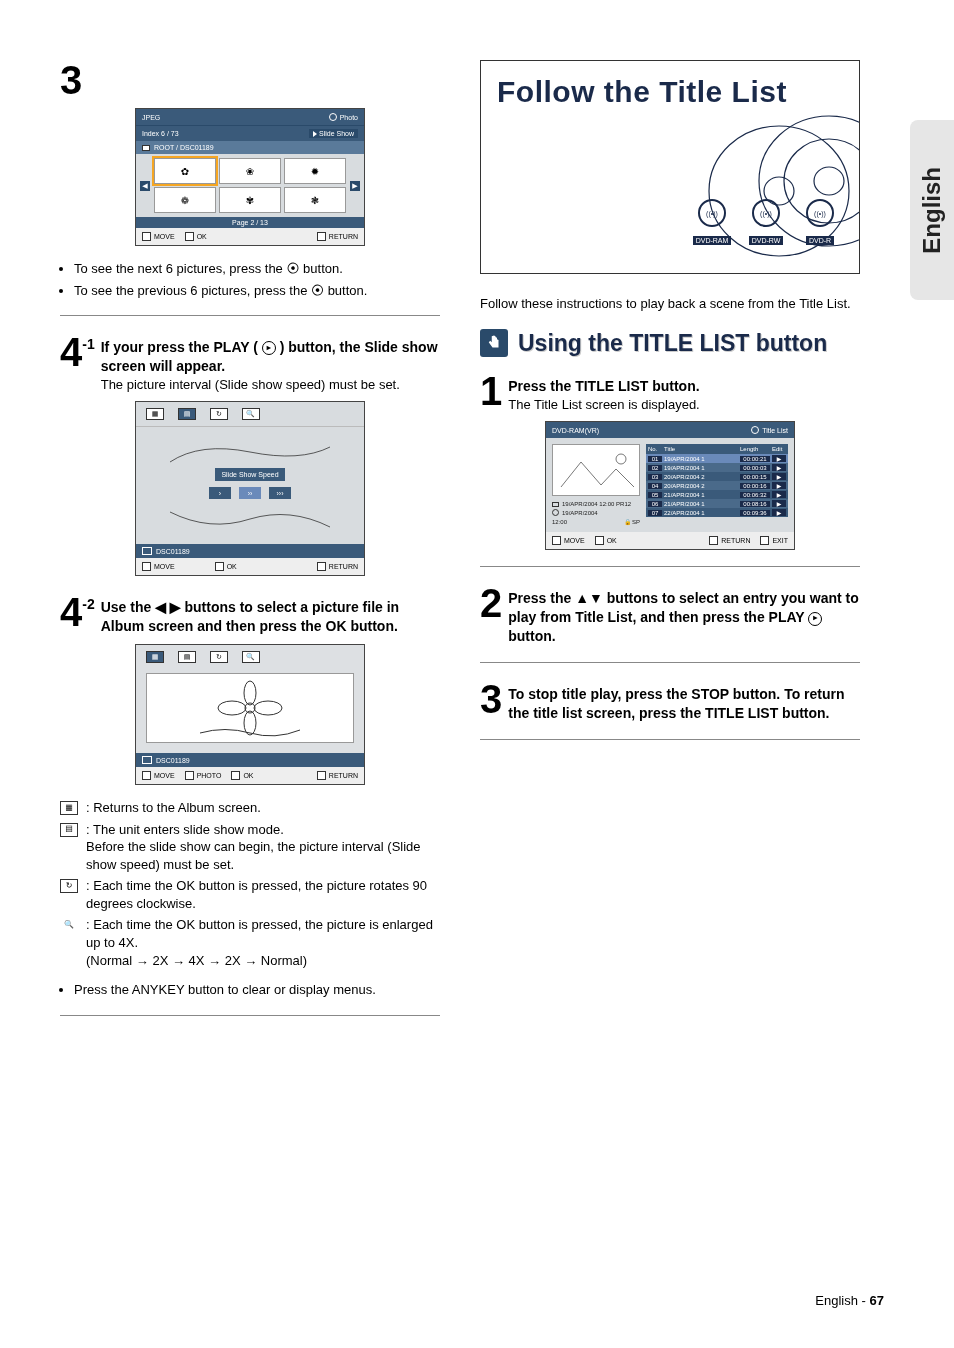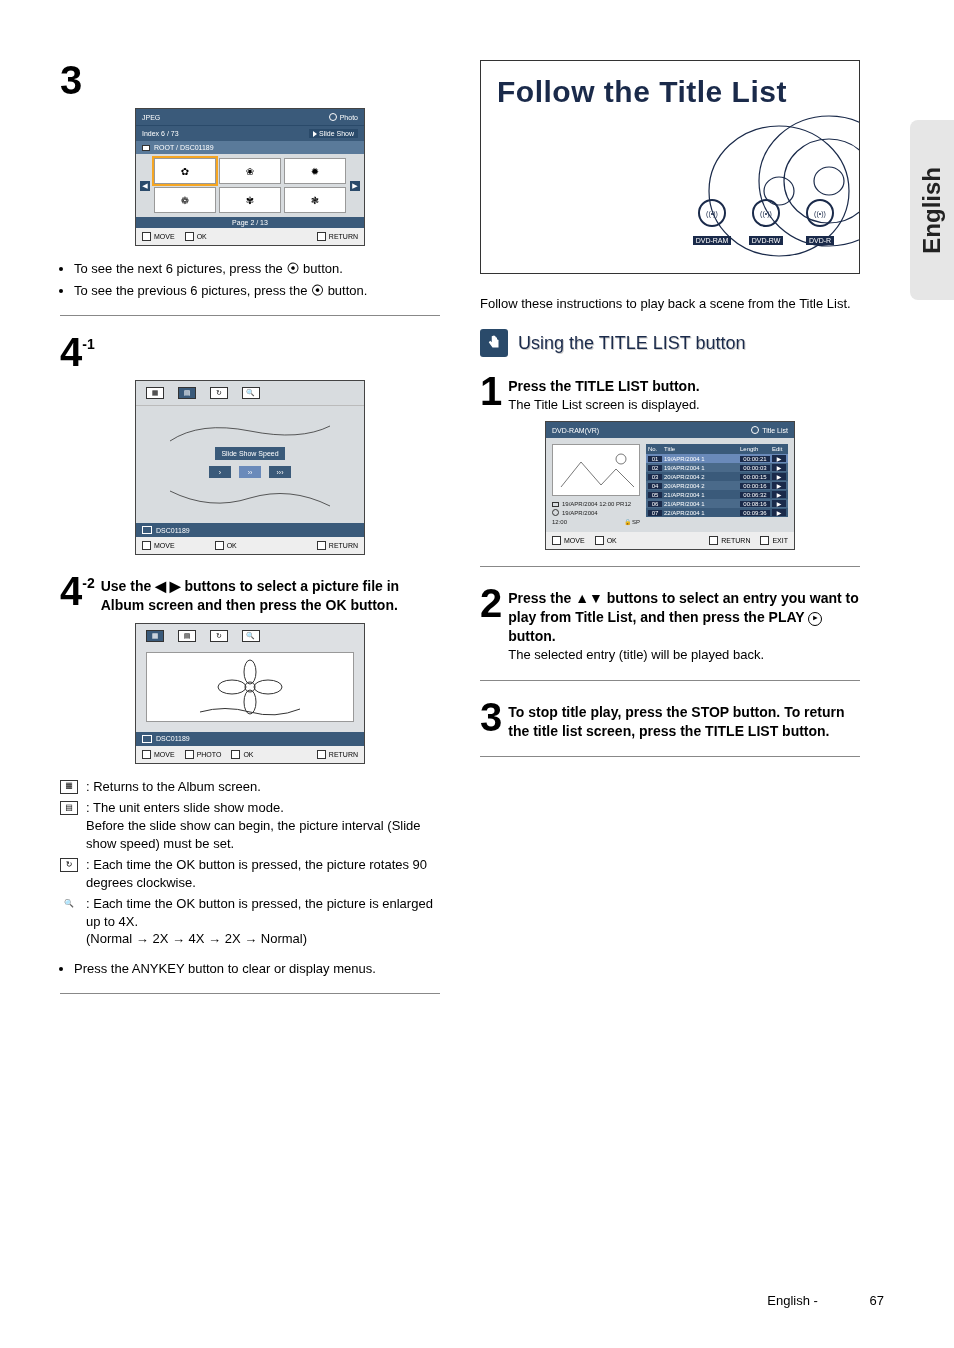--- a/index.html
+++ b/index.html
@@ -55,38 +55,38 @@
   .title-banner h1 { font-size: 30px; font-weight:bold; color:#1a2a4a; margin-bottom:30px; letter-spacing:0.5px;}
   .disc-graphic { position:absolute; right:-40px; top:40px; width:220px; height:160px; }
   .disc-graphic svg { width:100%; height:100%; }
   .disc-badges { display:flex; gap:8px; justify-content:flex-end; margin-top:90px; position:relative; z-index:2;}
   .disc-badge { width:46px; text-align:center; }
   .disc-badge .ring { width:28px; height:28px; border:2px solid #1a2a4a; border-radius:50%; margin:0 auto 2px auto; display:flex; align-items:center; justify-content:center; font-size:7px; color:#1a2a4a;}
   .disc-badge .lbl { font-size:7px; background:#1a2a4a; color:#fff; padding:1px 3px; display:inline-block;}
 
   .subhead-row { display:flex; align-items:center; gap:10px; margin: 18px 0 14px 0;}
   .subhead-ic { width:28px; height:28px; background:#2a4a6a; border-radius:3px; display:flex; align-items:center; justify-content:center;}
-  .subhead { font-size:18px; font-weight:normal; color:#1a2a4a; text-shadow: 1px 1px 0 #ccc; }
+  .subhead { font-size:23px; font-weight:bold; color:#1a2a4a; text-shadow: 1px 1px 0 #ccc; }
 
   
   .tl-body { display:flex; gap:6px; padding:6px; background:#d8dcdf; }
   .tl-left { flex:0 0 88px; }
   .tl-thumb { background:#fff; border:1px solid #999; height:52px; display:flex; align-items:center; justify-content:center; font-size:8px;}
   .tl-info { margin-top:4px; font-size:6px; color:#222; }
   .tl-info div { padding:1px 0; display:flex; align-items:center; gap:3px;}
   .tl-right { flex:1; }
   .tl-hdr { display:grid; grid-template-columns: 14px 1fr 30px 14px; gap:2px; font-size:6px; color:#fff; background:#3a5a7a; padding:2px 2px;}
   .tl-row { display:grid; grid-template-columns: 14px 1fr 30px 14px; gap:2px; font-size:6px; align-items:center; padding:1px 2px; color:#fff;}
   .tl-row:nth-child(even){ background:#4a6a8a;} .tl-row:nth-child(odd){ background:#3a5a7a;}
   .tl-row.sel { background:#6a8aba;}
   .tl-row .pl { color:#fff; background:#1a2a4a; text-align:center; }
   .tl-num { background:#1a2a4a; text-align:center;}
 
   .footer { position:absolute; bottom:40px; right:70px; font-size:13px; }
-  .footer b { font-weight:normal;margin-left:48px; }
+  .footer b { font-weight:bold; }
   .play-circ { width:14px; height:14px; border:1.5px solid #000; border-radius:50%; display:inline-flex; align-items:center; justify-content:center; font-size:8px; vertical-align:middle;}
 </style>
 </head>
 <body>
 
 <div class="page">
   <div class="side-tab">
       <span>English</span>
     </div>
 
@@ -147,20 +147,24 @@
       <ul class="bullets">
         <li>To see the next 6 pictures, press the  ⦿  button.</li>
         <li>To see the previous 6 pictures, press the  ⦿  button.</li>
       </ul>
       <hr class="sep">
 
       <div class="step-row">
         <div style="display:flex;align-items:flex-start;">
           <div class="step-num">4</div>
           <div class="step-sub">-1</div>
+        </div>
+        <div class="step-text">
+          <span class="bold">If your press the PLAY ( <span class="play-circ">▸</span> ) button, the Slide show screen will appear.</span>
+          <div class="note">The picture interval (Slide show speed) must be set.</div>
         </div>
       </div>
 
       <div class="ui-panel">
         <div class="ui-body-tabs">
           <div class="tab-ic">▦</div>
           <div class="tab-ic sel">▤</div>
           <div class="tab-ic">↻</div>
           <div class="tab-ic">🔍</div>
         </div>
@@ -425,21 +429,20 @@
             </span>
         </div>
       </div>
 
       <hr class="sep">
 
       <div class="step-row">
         <div class="step-num">2</div>
         <div class="step-text">
           <span class="bold">Press the ▲▼ buttons to select an entry you want to play from Title List, and then press the PLAY <span class="play-circ">▸</span> button.</span>
-          <div class="note">The selected entry (title) will be played back.</div>
         </div>
       </div>
       <hr class="sep">
 
       <div class="step-row">
         <div class="step-num">3</div>
         <div class="step-text">
           <span class="bold">To stop title play, press the STOP button. To return the title list screen, press the TITLE LIST button.</span>
         </div>
       </div>

